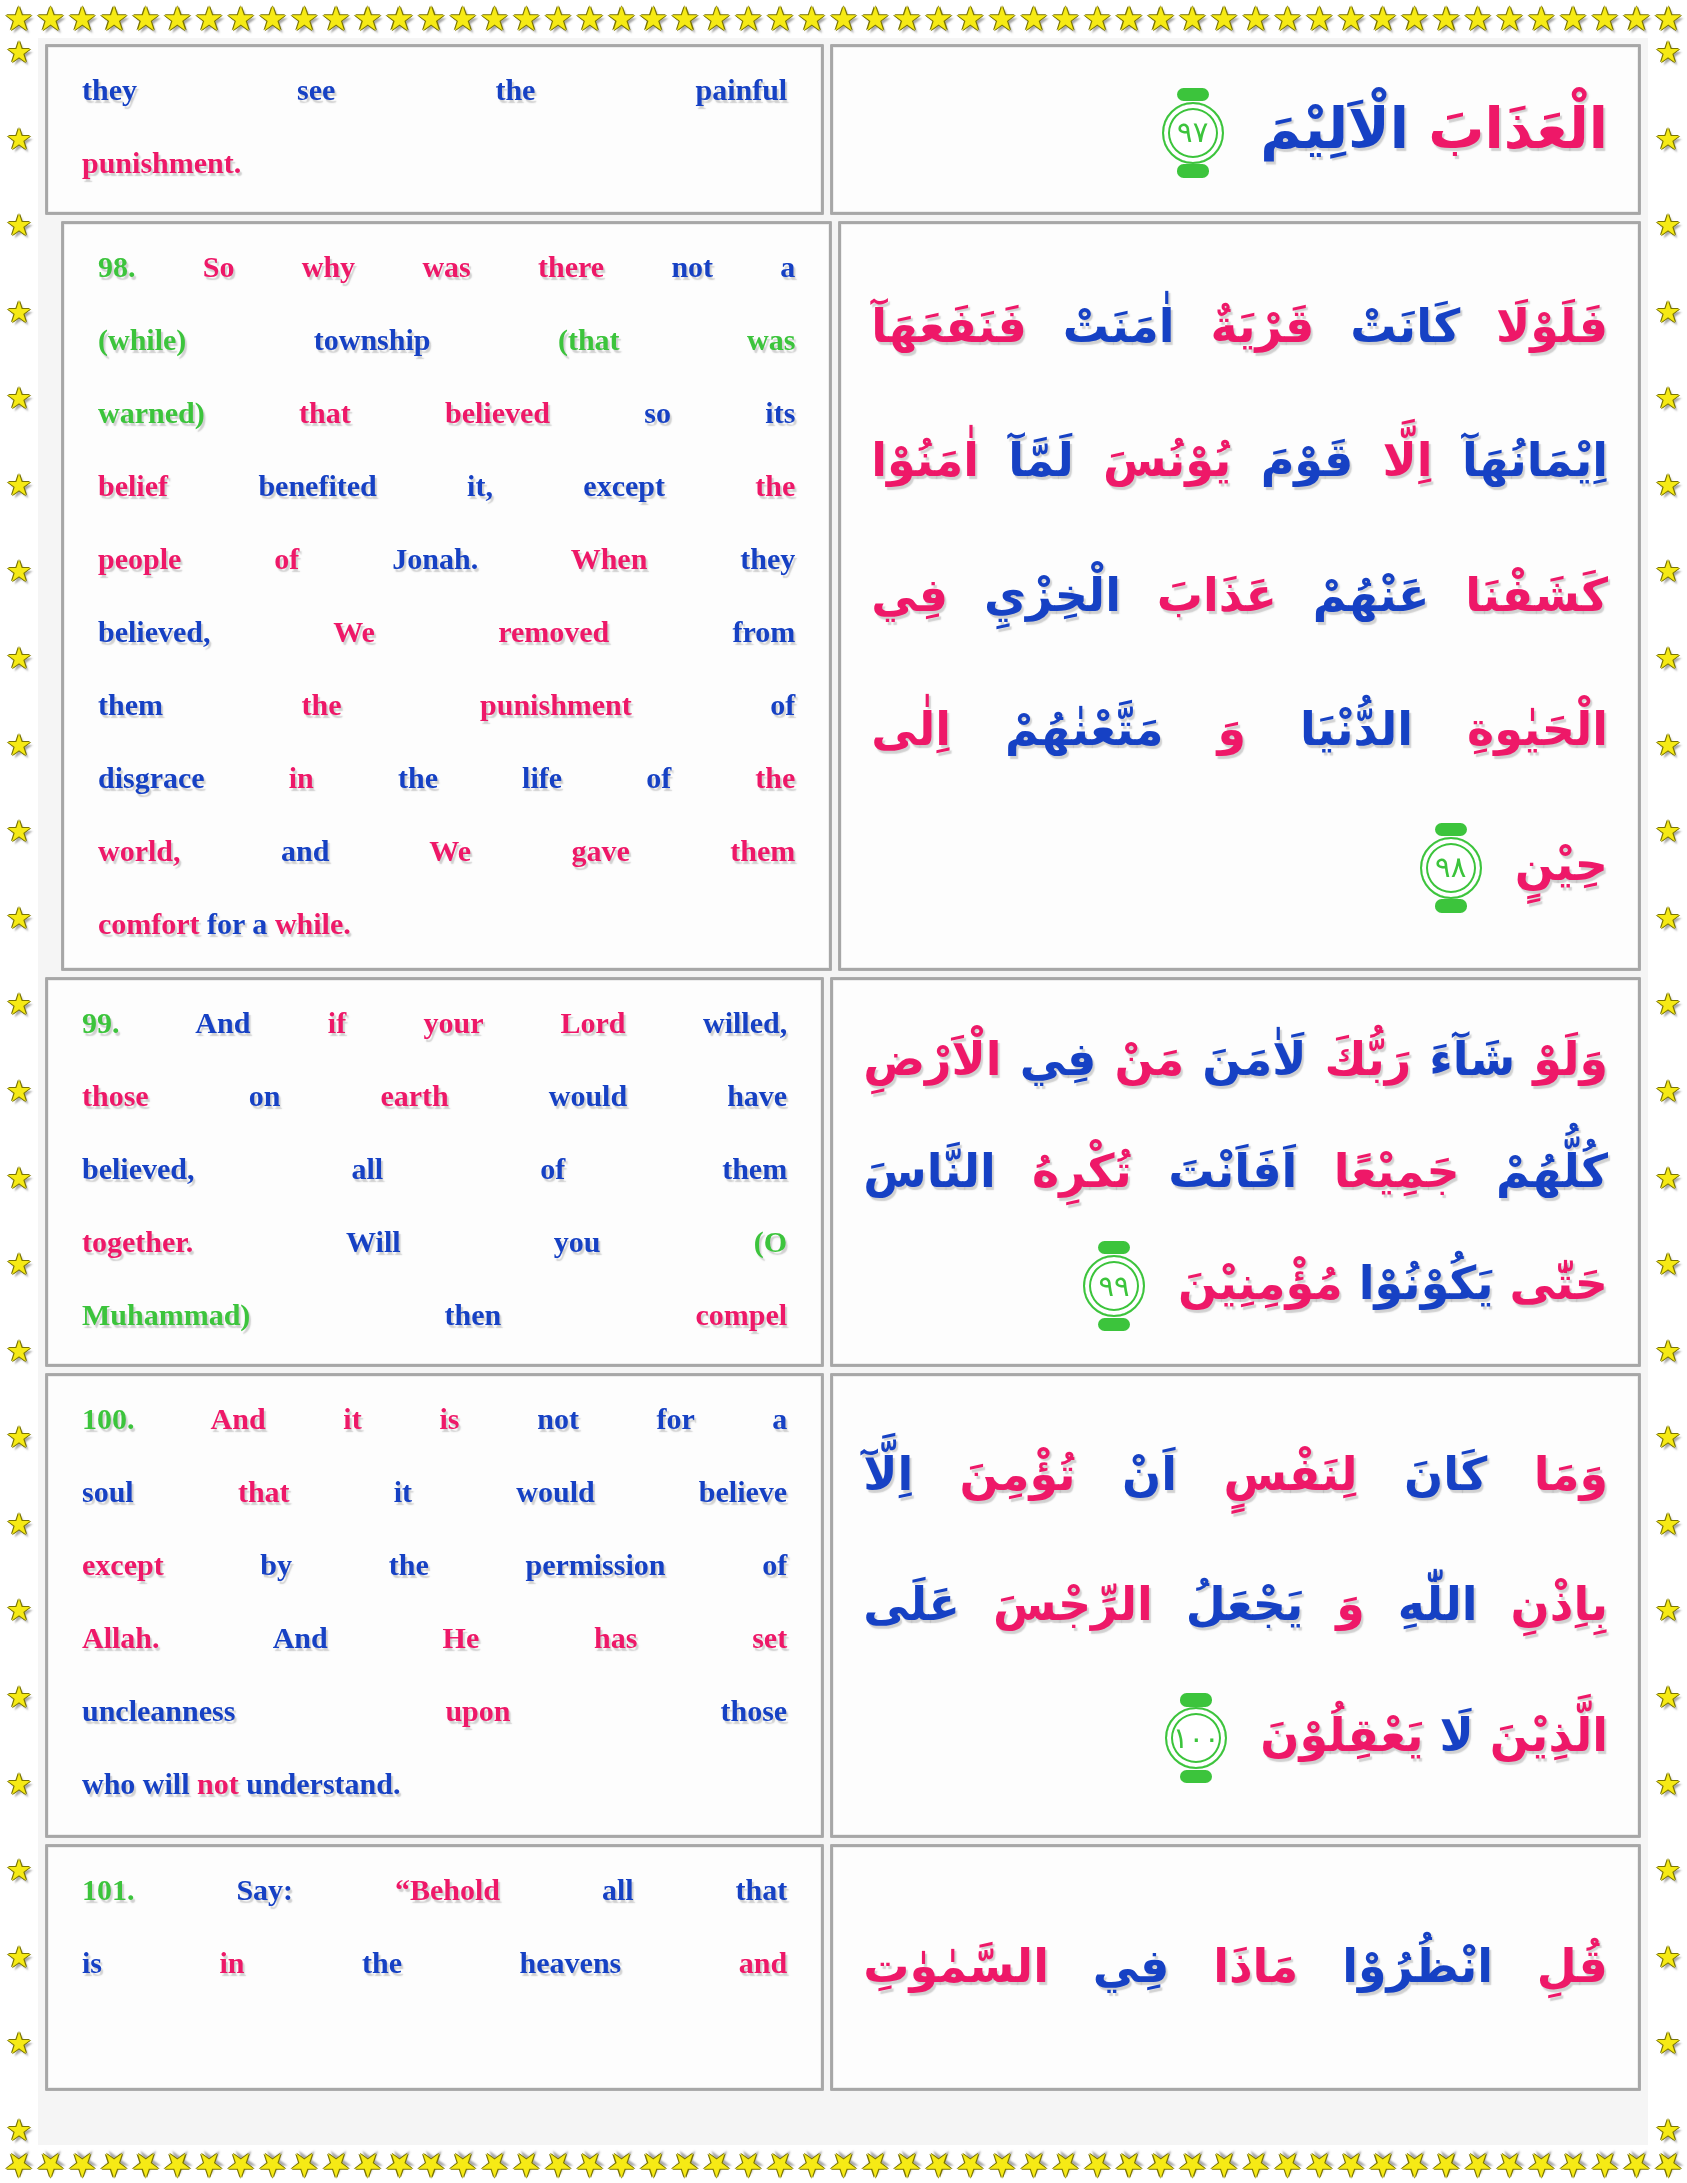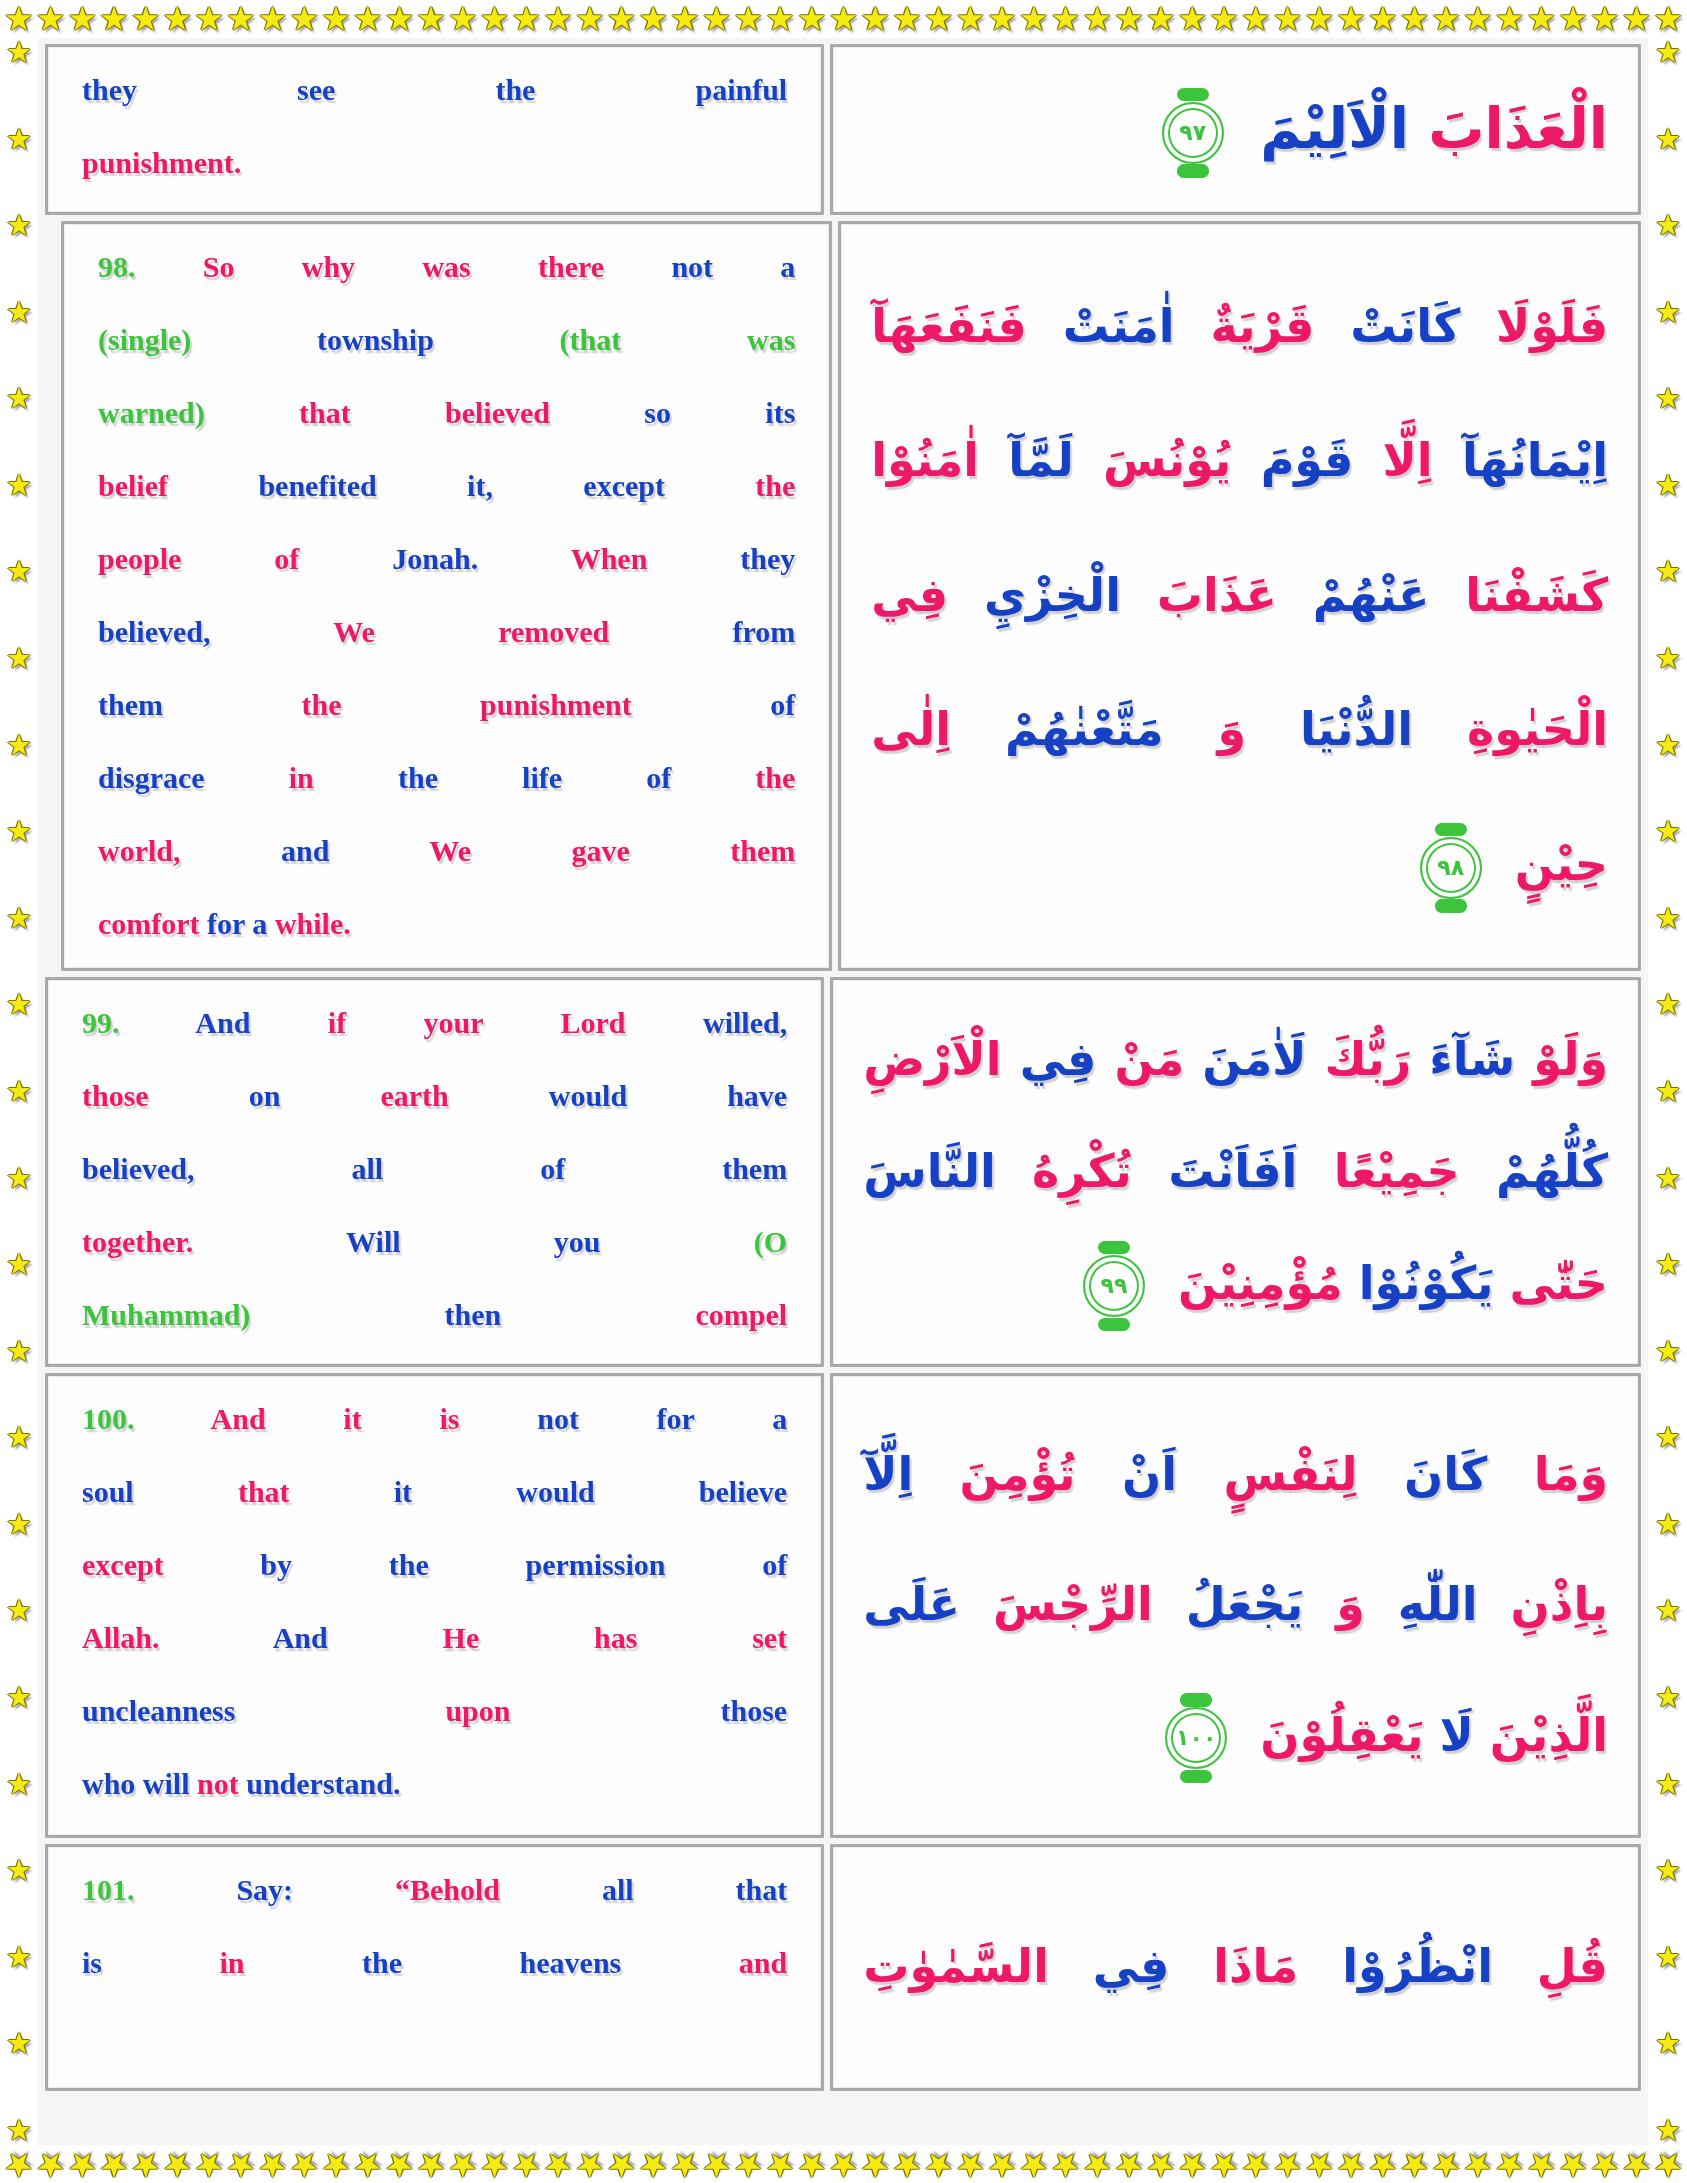--- a/index.html
+++ b/index.html
@@ -69,21 +69,21 @@
     box-shadow:inset 0 0 0 4px #fff,inset 0 0 0 6px var(--green);
     background:#fff;vertical-align:middle;margin:0 17px;
   }
   .marker::before,.marker::after{
     content:"";position:absolute;left:50%;transform:translateX(-50%);
     width:32px;height:13.2px;background:var(--green);border-radius:6.6px;
   }
   .marker::before{top:-16px;}
   .marker::after{bottom:-16px;}
   .marker .num{
-    font-family:"DejaVu Sans",sans-serif;font-size:22px;font-weight:bold;
+    font-family:"DejaVu Sans",sans-serif;font-size:29px;font-weight:normal;
     color:var(--green);text-shadow:none;line-height:1;
   }
 </style>
 </head>
 <body>
 
 <div id="star-top">
     <span class="star">★</span>
     <span class="star">★</span>
     <span class="star">★</span>
@@ -257,21 +257,21 @@
         </div>
         <div class="cell ar ar-lg" dir="rtl">
           <div class="line"><span class="seg c-p">الْعَذَابَ</span> <span class="seg c-b">الْاَلِيْمَ</span> <span class="marker">
               <span class="num">٩٧</span>
             </span></div>
         </div>
       </div>
       <div class="vrow" style="height: 748px; padding-left: 16px;">
         <div class="cell en">
           <div class="line j"><span class="seg c-g">98.</span> <span class="seg c-p">So why was there</span> <span class="seg c-b">not a</span> </div>
-          <div class="line j"><span class="seg c-g">(single)</span> <span class="seg c-b">township</span> <span class="seg c-g">(that was</span> </div>
+          <div class="line j"><span class="seg c-g">(while)</span> <span class="seg c-b">township</span> <span class="seg c-g">(that was</span> </div>
           <div class="line j"><span class="seg c-g">warned)</span> <span class="seg c-p">that believed</span> <span class="seg c-b">so its</span> </div>
           <div class="line j"><span class="seg c-p">belief</span> <span class="seg c-b">benefited it, except</span> <span class="seg c-p">the</span> </div>
           <div class="line j"><span class="seg c-p">people of</span> <span class="seg c-b">Jonah.</span> <span class="seg c-p">When</span> <span class="seg c-b">they</span> </div>
           <div class="line j"><span class="seg c-b">believed,</span> <span class="seg c-p">We removed</span> <span class="seg c-b">from</span> </div>
           <div class="line j"><span class="seg c-b">them</span> <span class="seg c-p">the punishment</span> <span class="seg c-b">of</span> </div>
           <div class="line j"><span class="seg c-b">disgrace</span> <span class="seg c-p">in</span> <span class="seg c-b">the life of</span> <span class="seg c-p">the</span> </div>
           <div class="line j"><span class="seg c-p">world,</span> <span class="seg c-b">and</span> <span class="seg c-p">We gave them</span> </div>
           <div class="line"><span class="seg c-p">comfort</span> <span class="seg c-b">for a</span> <span class="seg c-p">while.</span> </div>
         </div>
         <div class="cell ar" dir="rtl">

